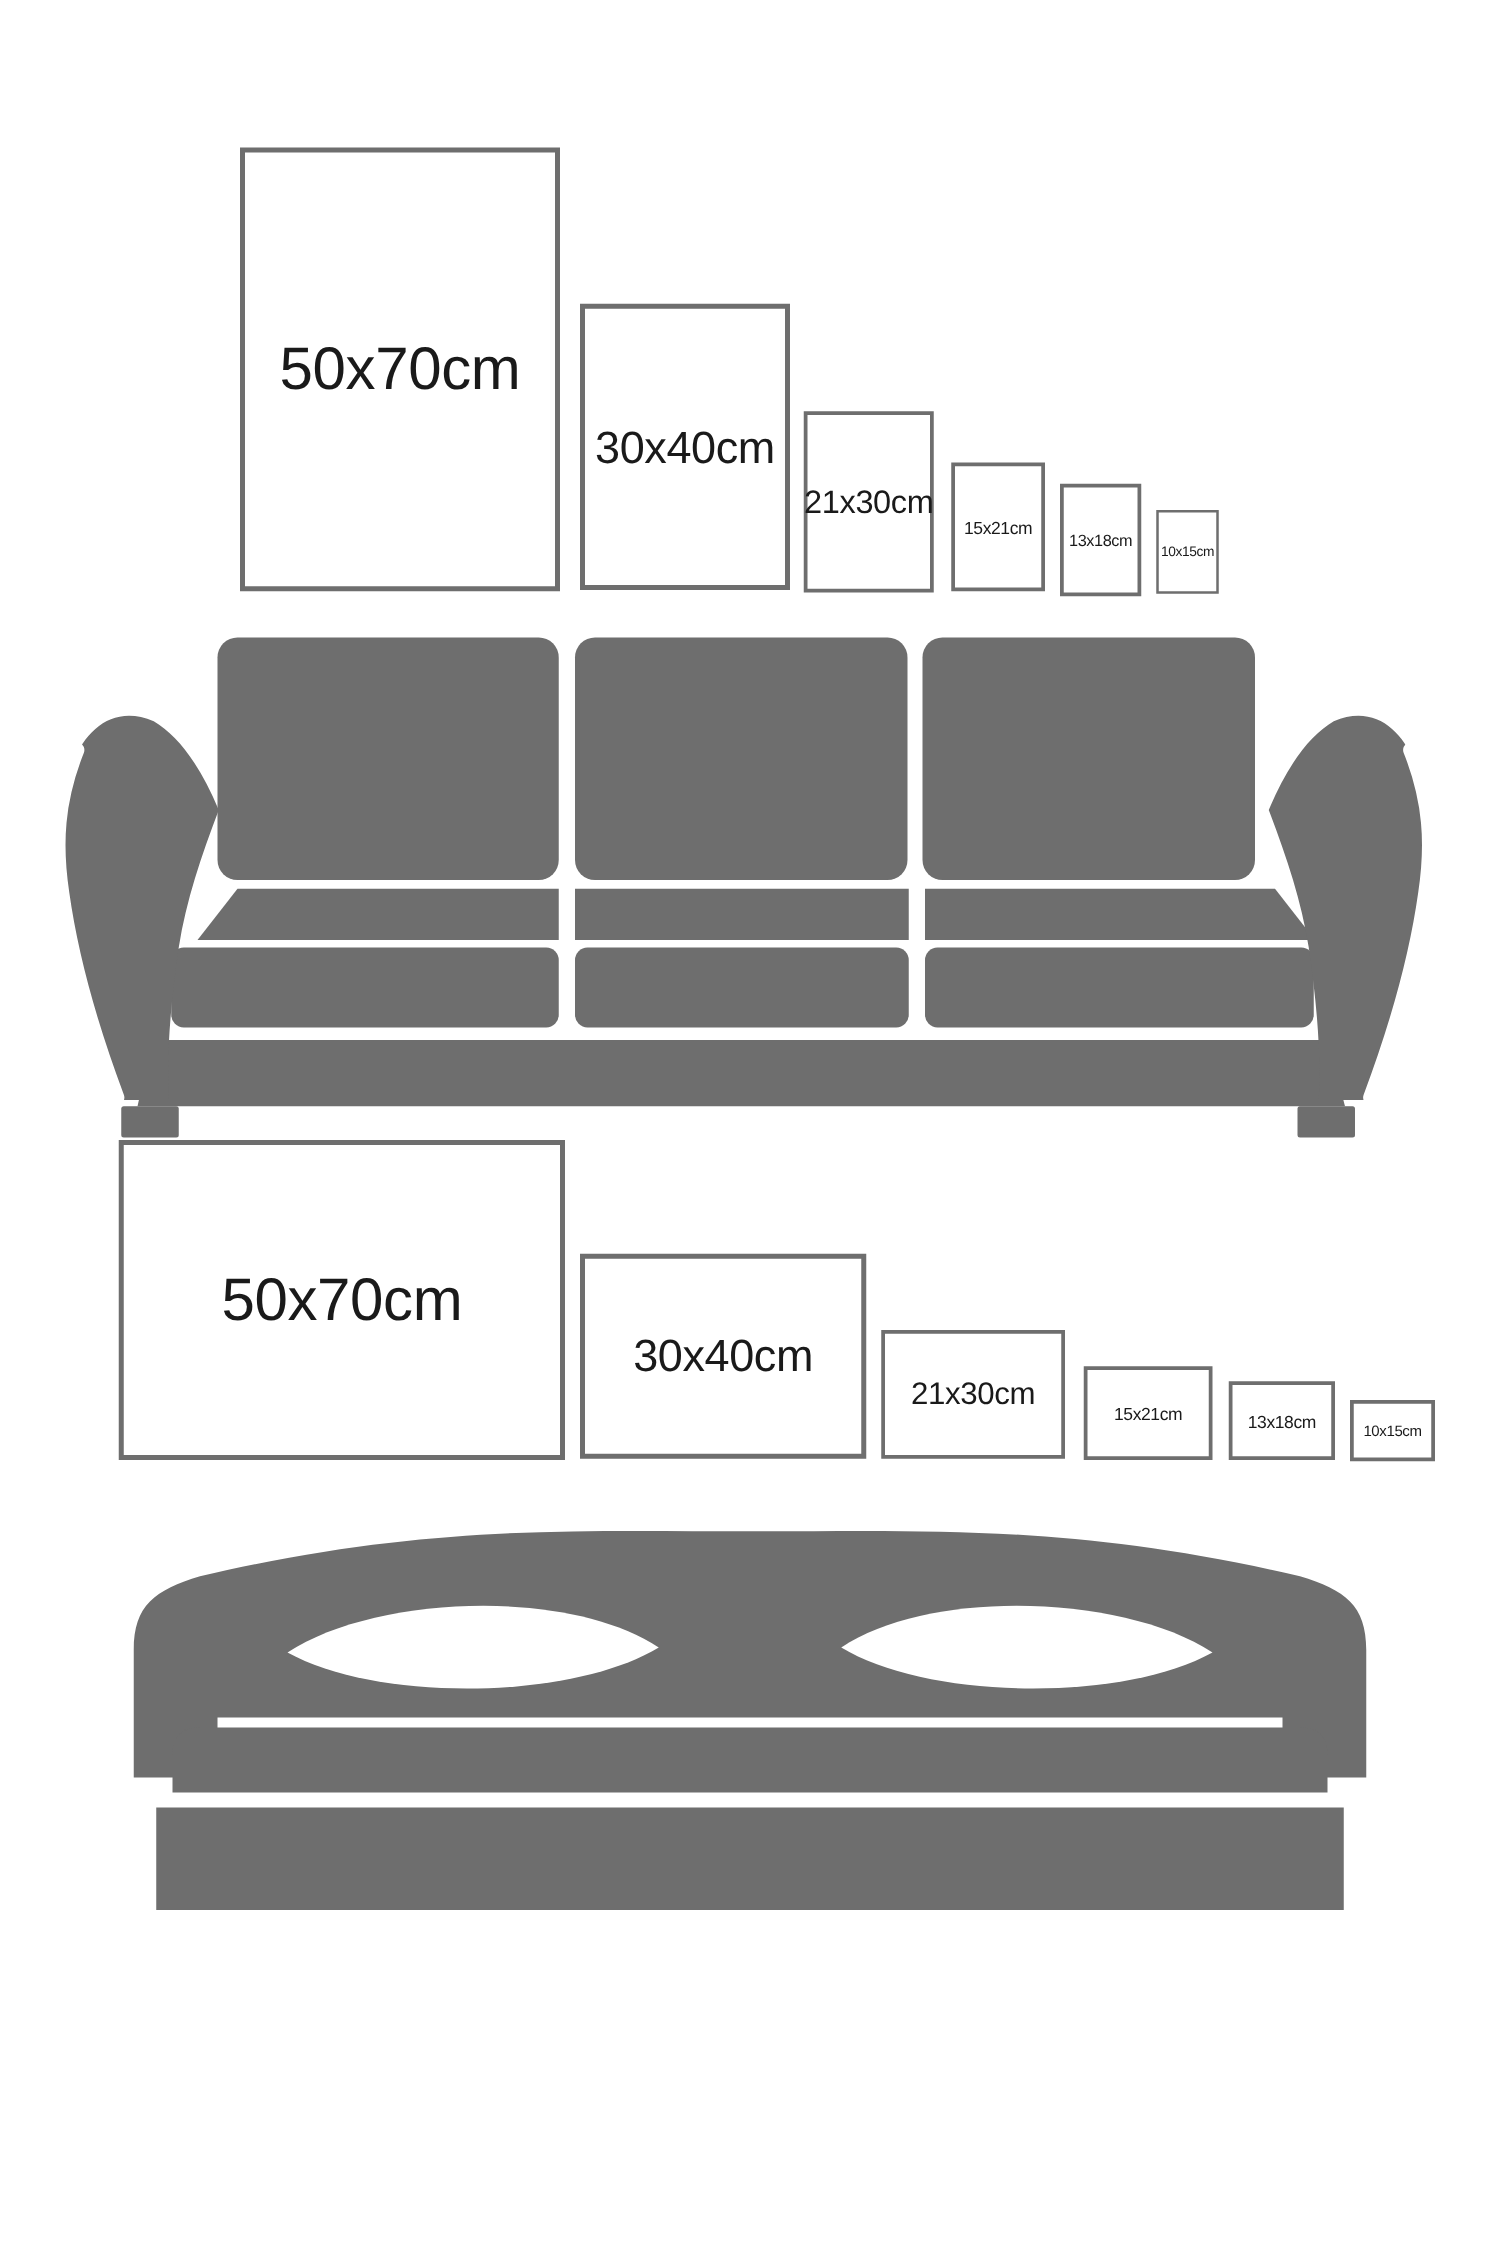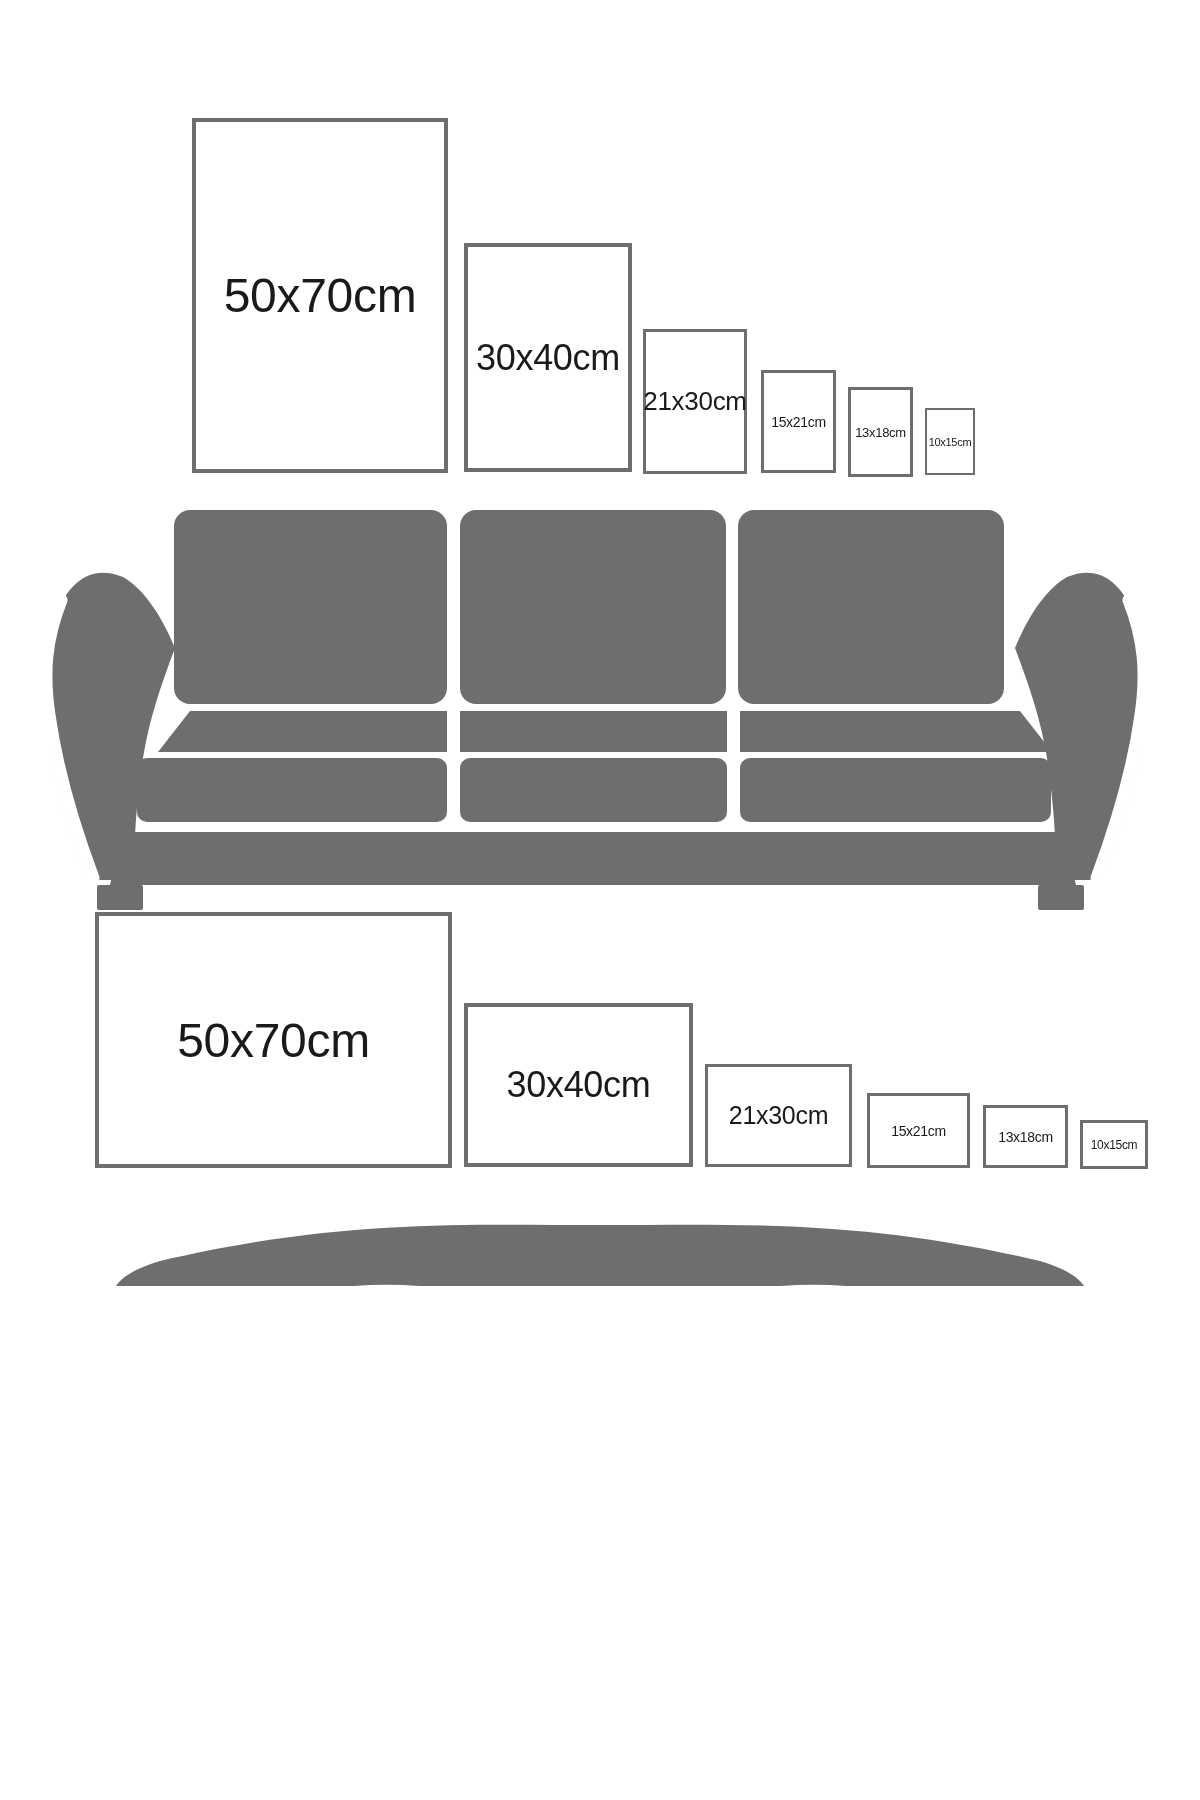--- a/index.html
+++ b/index.html
@@ -1,17 +1,17 @@
 <!DOCTYPE html>
 <html style="--bg: #ffffff; --furniture: #6e6e6e; --frame-border: #6e6e6e; --text: #1a1a1a;"><head>
 <meta charset="utf-8">
 <style>
   html,body{margin:0;padding:0;background:#fff;}
   .canvas{
-    position:relative;width:1200px;height:1286px;
+    position:relative;width:1200px;height:1528px;
     background:var(--bg,#fff);overflow:hidden;
     font-family:"Liberation Sans",sans-serif;
   }
   .frame-row{position:absolute;left:0;top:0;width:100%;height:100%;pointer-events:none;}
   .size-frame{
     position:absolute;box-sizing:border-box;
     border-style:solid;border-color:var(--frame-border,#6e6e6e);
     background:var(--bg,#fff);
     display:flex;align-items:center;justify-content:center;
   }

